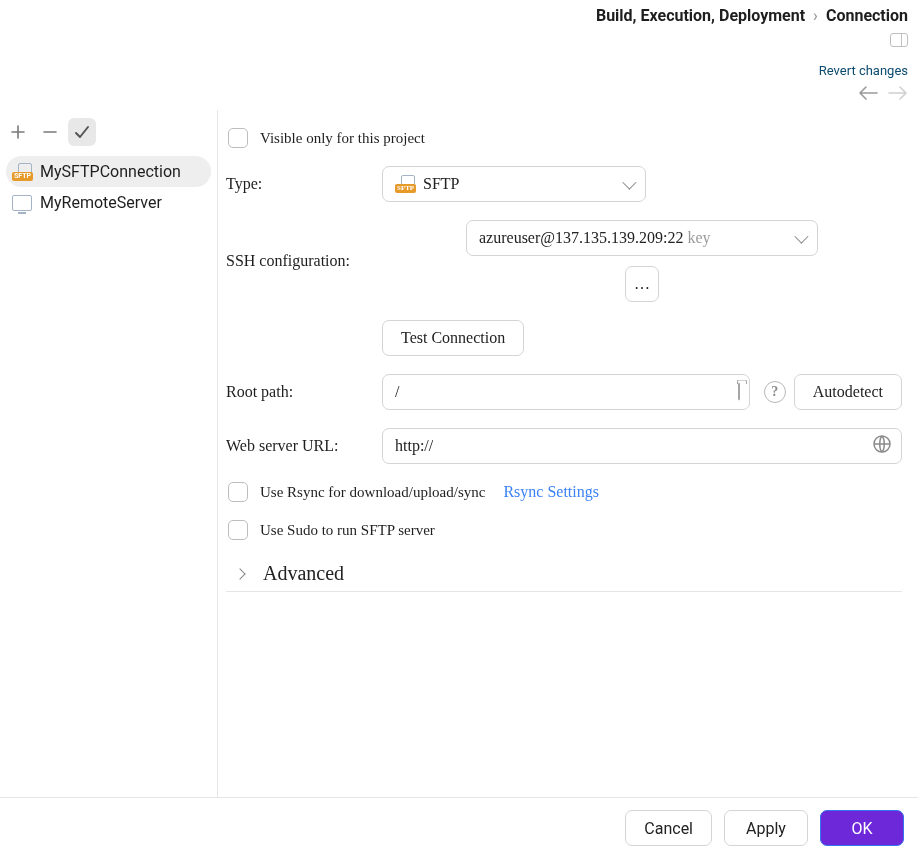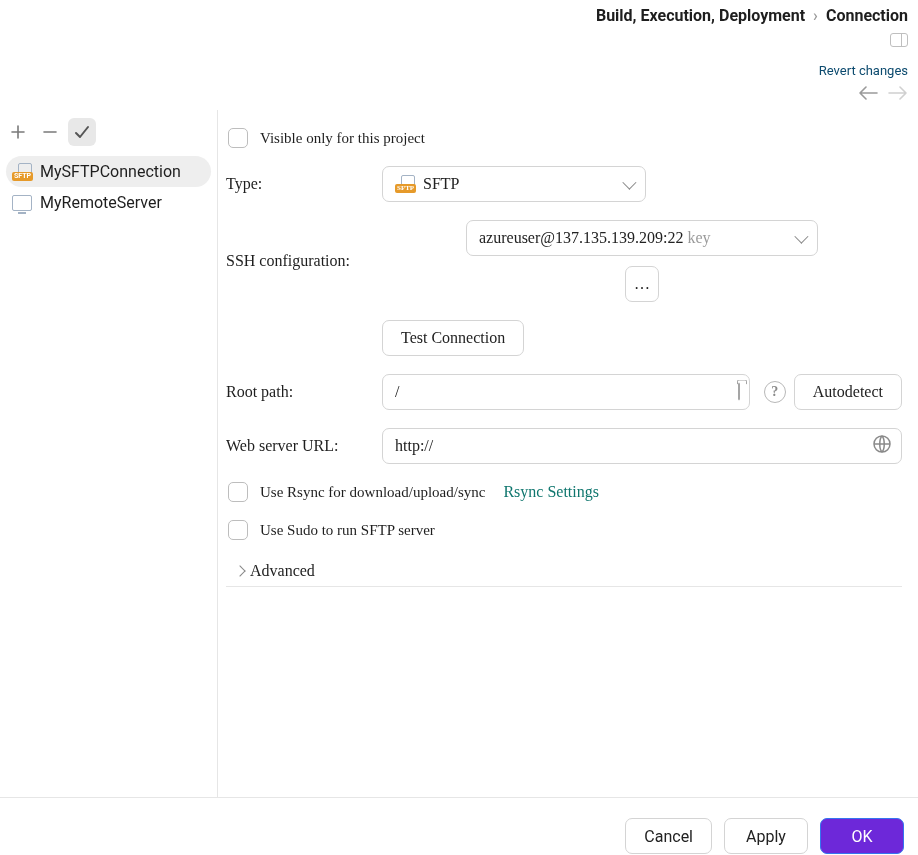--- a/index.html
+++ b/index.html
@@ -192,46 +192,46 @@
     border-radius: 2px 2px 0 0;
   }
   .help-icon {
     width: 22px; height: 22px; border: 1.5px solid #b8b8b8; border-radius: 50%;
     display: inline-flex; align-items: center; justify-content: center;
     color: #8a8a8a; font-size: 14px; font-weight: 600;
   }
 
   .globe-icon { color: #8a8a8a; }
 
-  .link { color: #0f766e; cursor: pointer; font-size: 16px; }
+  .link { color: #3b82f6; cursor: pointer; font-size: 16px; }
 
   .advanced-row {
-    display: flex; align-items: center; gap: 6px; padding-left: 10px;
+    display: flex; align-items: center; gap: 19px; padding-left: 10px;
     padding-top: 4px;
-    color: #222; cursor: pointer; font-size: 16px; text-align: right;
+    color: #222; cursor: pointer; font-size: 20px; text-align: right;
   }
   .chevron-right {
     width: 8px; height: 8px;
     border-right: 1.5px solid #888; border-bottom: 1.5px solid #888;
     transform: rotate(-45deg);
   }
   .hr-after-advanced {
     border: none; border-top: 1px solid #e6e6e6; margin-top: 6px;
   }
 
   
   .footer {
     position: absolute; left: 0; right: 0; bottom: 0;
     border-top: 1px solid #e6e6e6;
     display: flex; justify-content: flex-end; gap: 12px;
     padding: 12px 14px;
     background: #fff;
     height: 58px;
   }
-  .footer .btn { min-width: 84px; justify-content: center; margin-top: 8px; }
+  .footer .btn { min-width: 84px; justify-content: center; }
   .btn.primary {
     background: #6d28d9; border-color: #3574F0; color: #fff;
   }
 </style>
 </head>
 <body>
 
 <div class="header">
   <div class="breadcrumb">
     <span>Build, Execution, Deployment</span>

